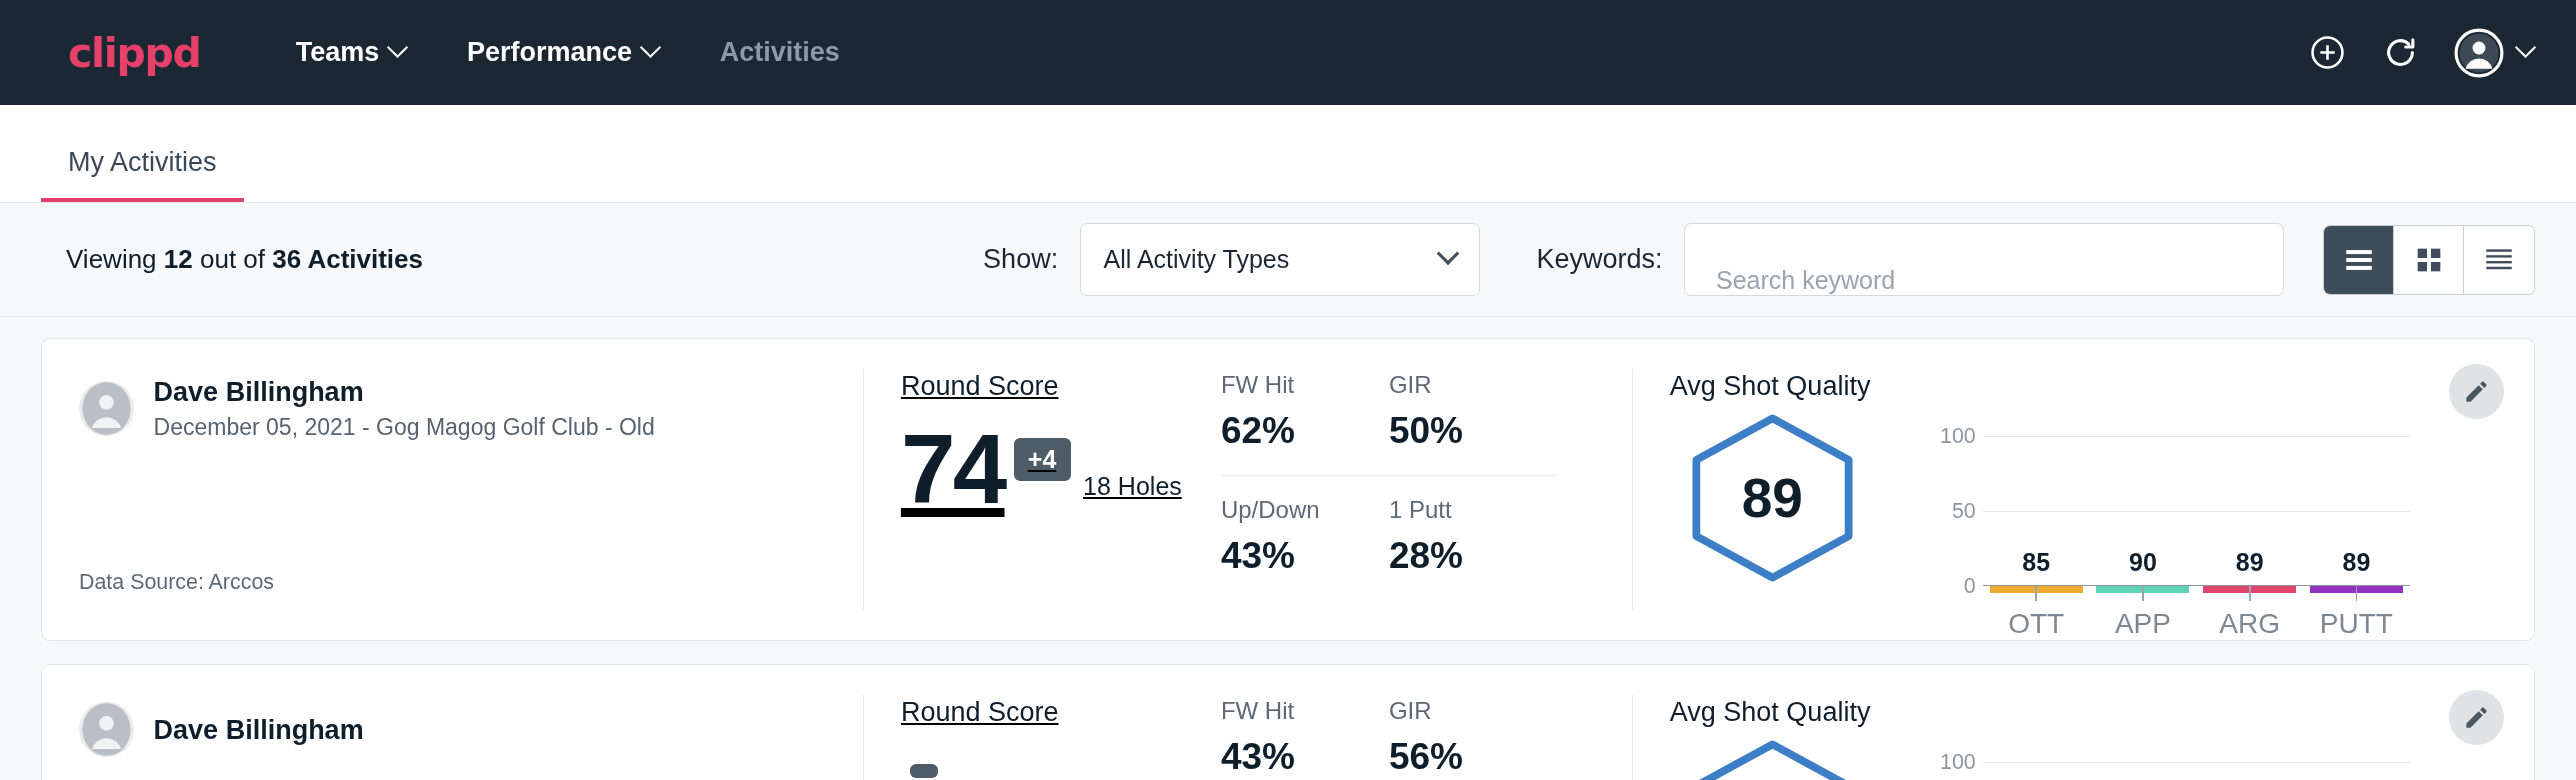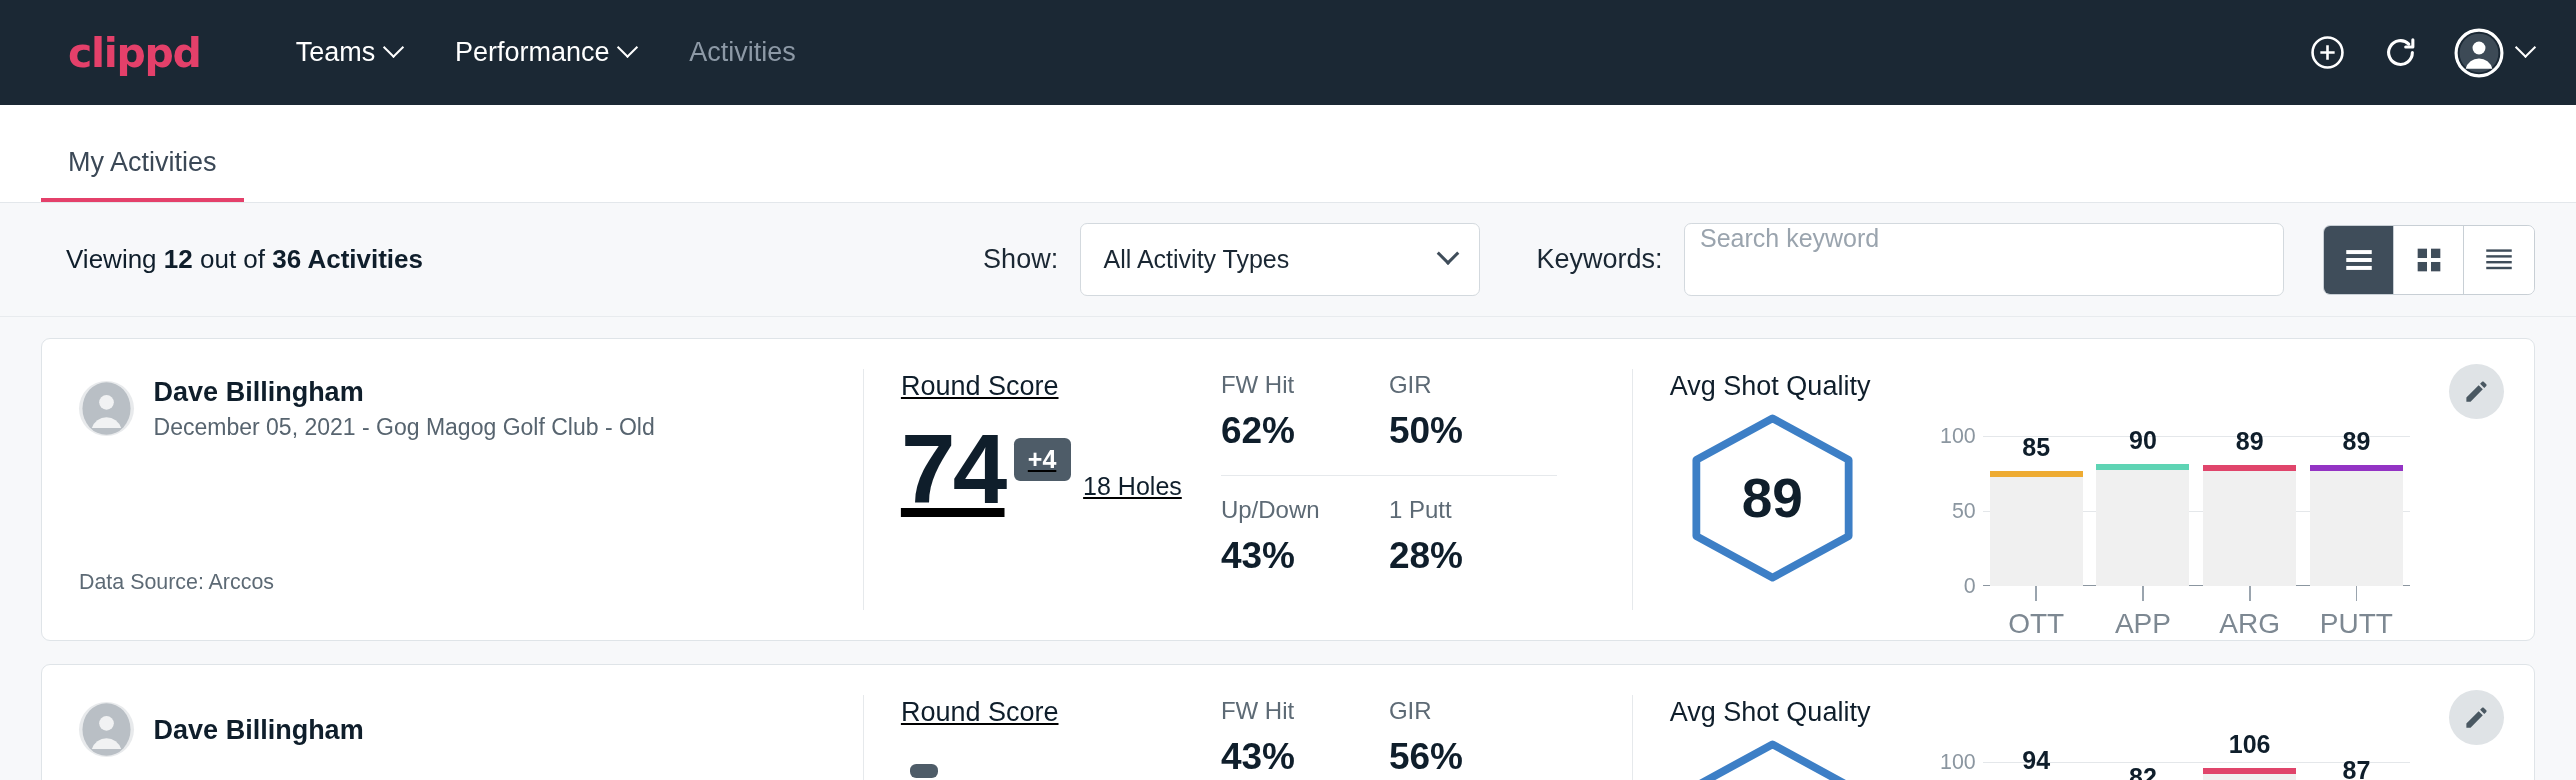--- a/index.html
+++ b/index.html
@@ -20,21 +20,21 @@
     position: relative;
   }
   .logo {
     font-size: 41px;
     font-weight: 700;
     color: #e4406a;
     letter-spacing: -1.3px;
     margin-right: 68px;
     font-family: "DejaVu Sans", sans-serif;
   }
-  .nav { display: flex; align-items: center; gap: 0px; }
+  .nav { display: flex; align-items: center; gap: 8px; font-weight: bold; }
   .nav-item {
     display: flex; align-items: center; gap: 10.7px;
     color: #ffffff;
     font-size: 27px;
     padding: 10.7px 27px;
     cursor: pointer;
     white-space: nowrap;
   }
   .nav-item.muted { color: #8d99a6; }
   .chev {
@@ -110,22 +110,22 @@
     width: 16px; height: 16px;
     border-right: 3.6px solid #3f4d5a;
     border-bottom: 3.6px solid #3f4d5a;
     transform: rotate(45deg) translate(-4.5px,-4.5px);
   }
   .search {
     width: 600px; height: 73px;
     background: #ffffff;
     border: 0.9px solid #d3d9de;
     border-radius: 7.1px;
-    display: flex; align-items: flex-start;
-    padding: 0 15px;
+    display: flex; align-items: flex-end;
+    padding: 0 31px;
     margin-right: 39px;
   }
   .search input {
     border: none; outline: none;
     font-size: 25px;
     font-family: "Liberation Sans", sans-serif;
     color: #1a2733;
     width: 100%;
     background: transparent;
   }
@@ -229,21 +229,21 @@
     font-size: 21.4px; color: #8b96a0;
     transform: translateY(-50%);
   }
   .plot {
     position: relative;
     width: 427px; height: 150px;
     margin-top: 27px;
   }
   .gridline { position: absolute; left: 0; right: 0; height: 0.9px; background: #e4e7ea; }
   .axisline { position: absolute; left: 0; right: 0; bottom: 0; height: 1.8px; background: #8b96a0; }
-  .bars { position: absolute; inset: 0; display: flex; }
+  .bars { position: absolute; inset: 0; display: flex; align-items: flex-end; }
   .barcell { flex: 1; position: relative; display: flex; justify-content: center; }
   .bar {
     position: absolute; bottom: 0; width: 93px;
     background: #f0f0f0;
   }
   .bar-cap { position: absolute; top: 0; left: 0; right: 0; height: 6.2px; }
   .bar-val {
     position: absolute; width: 100%; text-align: center;
     font-size: 25px; font-weight: 700; color: #0f1e2b;
   }

